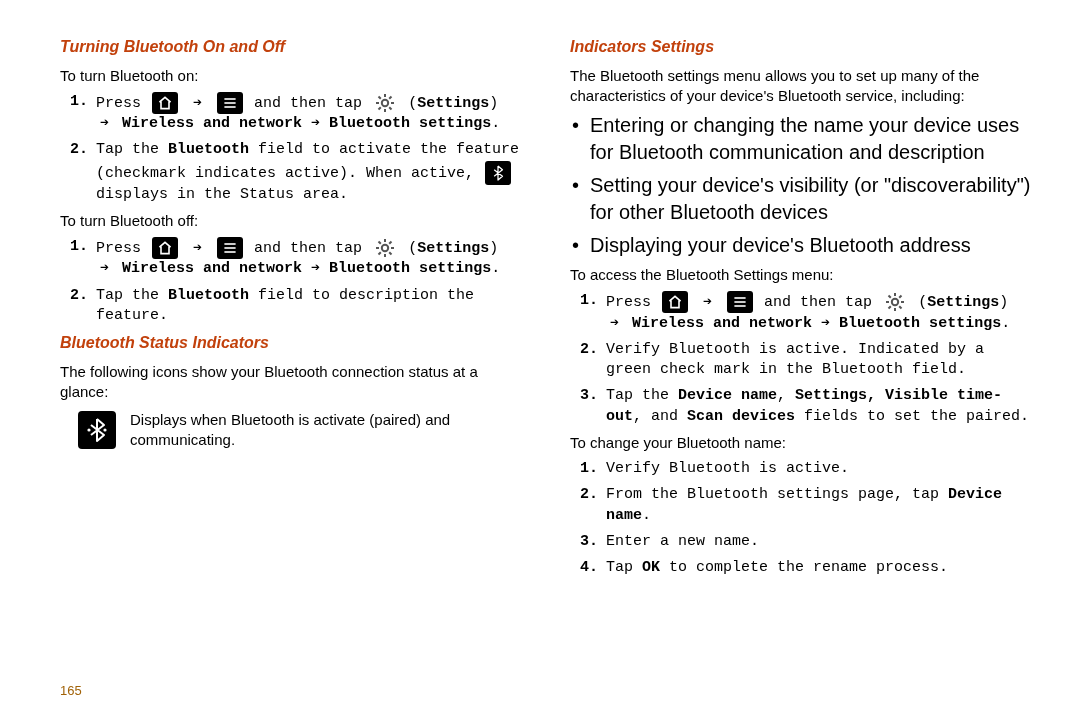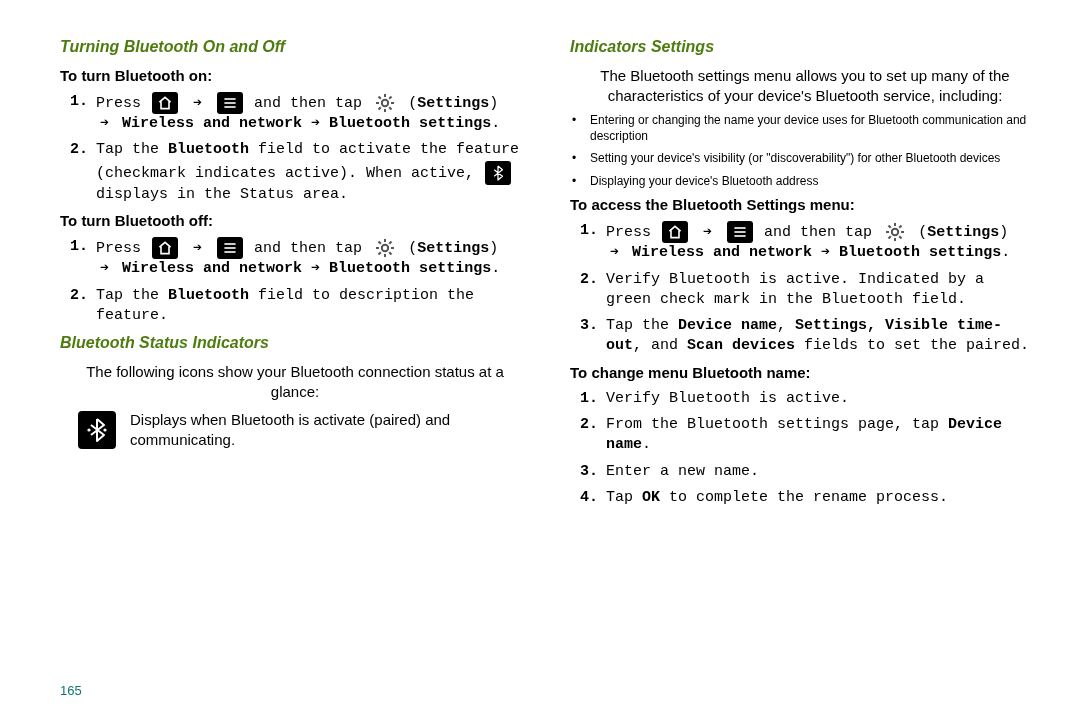--- a/index.html
+++ b/index.html
@@ -9,40 +9,40 @@
     font-family: Arial, Helvetica, sans-serif;
     font-size: 15px;
     color: #000;
     padding: 30px 40px 20px 60px;
     line-height: 1.35;
     position: relative;
   }
   .columns { display: flex; gap: 40px; }
   .col { flex: 1; }
   .section-heading {
-    color: #4d7c0f;
+    color: #c2410c;
     font-style: italic;
     font-weight: bold;
     font-size: 16px;
     margin: 6px 0 8px 0;
   }
   .sub-heading {
-    font-weight: bold;
+    font-weight: normal;
     margin: 6px 0 4px 0;
   }
   ol { list-style: none; padding-left: 22px; }
   ol > li { margin: 6px 8px; position: relative; padding-left: 6px; font-family: Liberation Mono, monospace; }
   ol > li::before {
     content: attr(data-num) ".";
     position: absolute;
     left: -20px;
     font-weight: bold;
   }
   ul { list-style: none; padding-left: 14px; }
-  ul > li { margin: 6px 0; position: relative; padding-left: 6px; font-size: 12px; }
+  ul > li { margin: 6px 0; position: relative; padding-left: 6px; font-size: 20px; }
   ul > li::before {
     content: "•";
     position: absolute;
     left: -12px;
   }
   .inline-icon {
     display: inline-flex;
     vertical-align: middle;
     width: 26px;
     height: 22px;
@@ -86,24 +86,24 @@
     border-radius: 3px;
     align-items: center; justify-content: center;
     margin: 0 2px;
   }
   .bt-inline svg { width: 14px; height: 18px; }
   .page-num {
     position: absolute;
     bottom: 20px;
     left: 60px;
     font-size: 13px;
-    color: #0f766e;
+    color: #a16207;
   }
   b { font-weight: bold; }
-  p { margin: 6px 0; text-align: center; }
+  p { margin: 6px 0; }
   .intro { margin-left: 0; }
 </style>
 </head>
 <body>
 
 <svg width="0" height="0" style="position:absolute">
   <defs>
     <g id="home-svg">
         <path class="home-shape" d="M3 9 L10 3 L17 9 M5 8 V17 H15 V8"></path>
       </g>
@@ -250,21 +250,21 @@
           </span>
         <span> (</span><b>Settings</b><span>) </span><span class="arrow">➔</span>
         <b>Wireless and network ➔ Bluetooth settings</b><span>.</span>
       </li>
       <li data-num="2">Verify Bluetooth is active. Indicated by a green check mark in the Bluetooth field.</li>
       <li data-num="3">
         <span>Tap the </span><b>Device name</b><span>, </span><b>Settings, Visible time-out</b><span>, and </span><b>Scan devices</b><span> fields to set the paired.</span>
       </li>
     </ol>
 
-    <div class="sub-heading">To change menu Bluetooth name:</div>
+    <div class="sub-heading">To change your Bluetooth name:</div>
     <ol>
       <li data-num="1">Verify Bluetooth is active.</li>
       <li data-num="2">
         <span>From the Bluetooth settings page, tap </span><b>Device name</b><span>.</span>
       </li>
       <li data-num="3">Enter a new name.</li>
       <li data-num="4">
         <span>Tap </span><b>OK</b><span> to complete the rename process.</span>
       </li>
     </ol>

